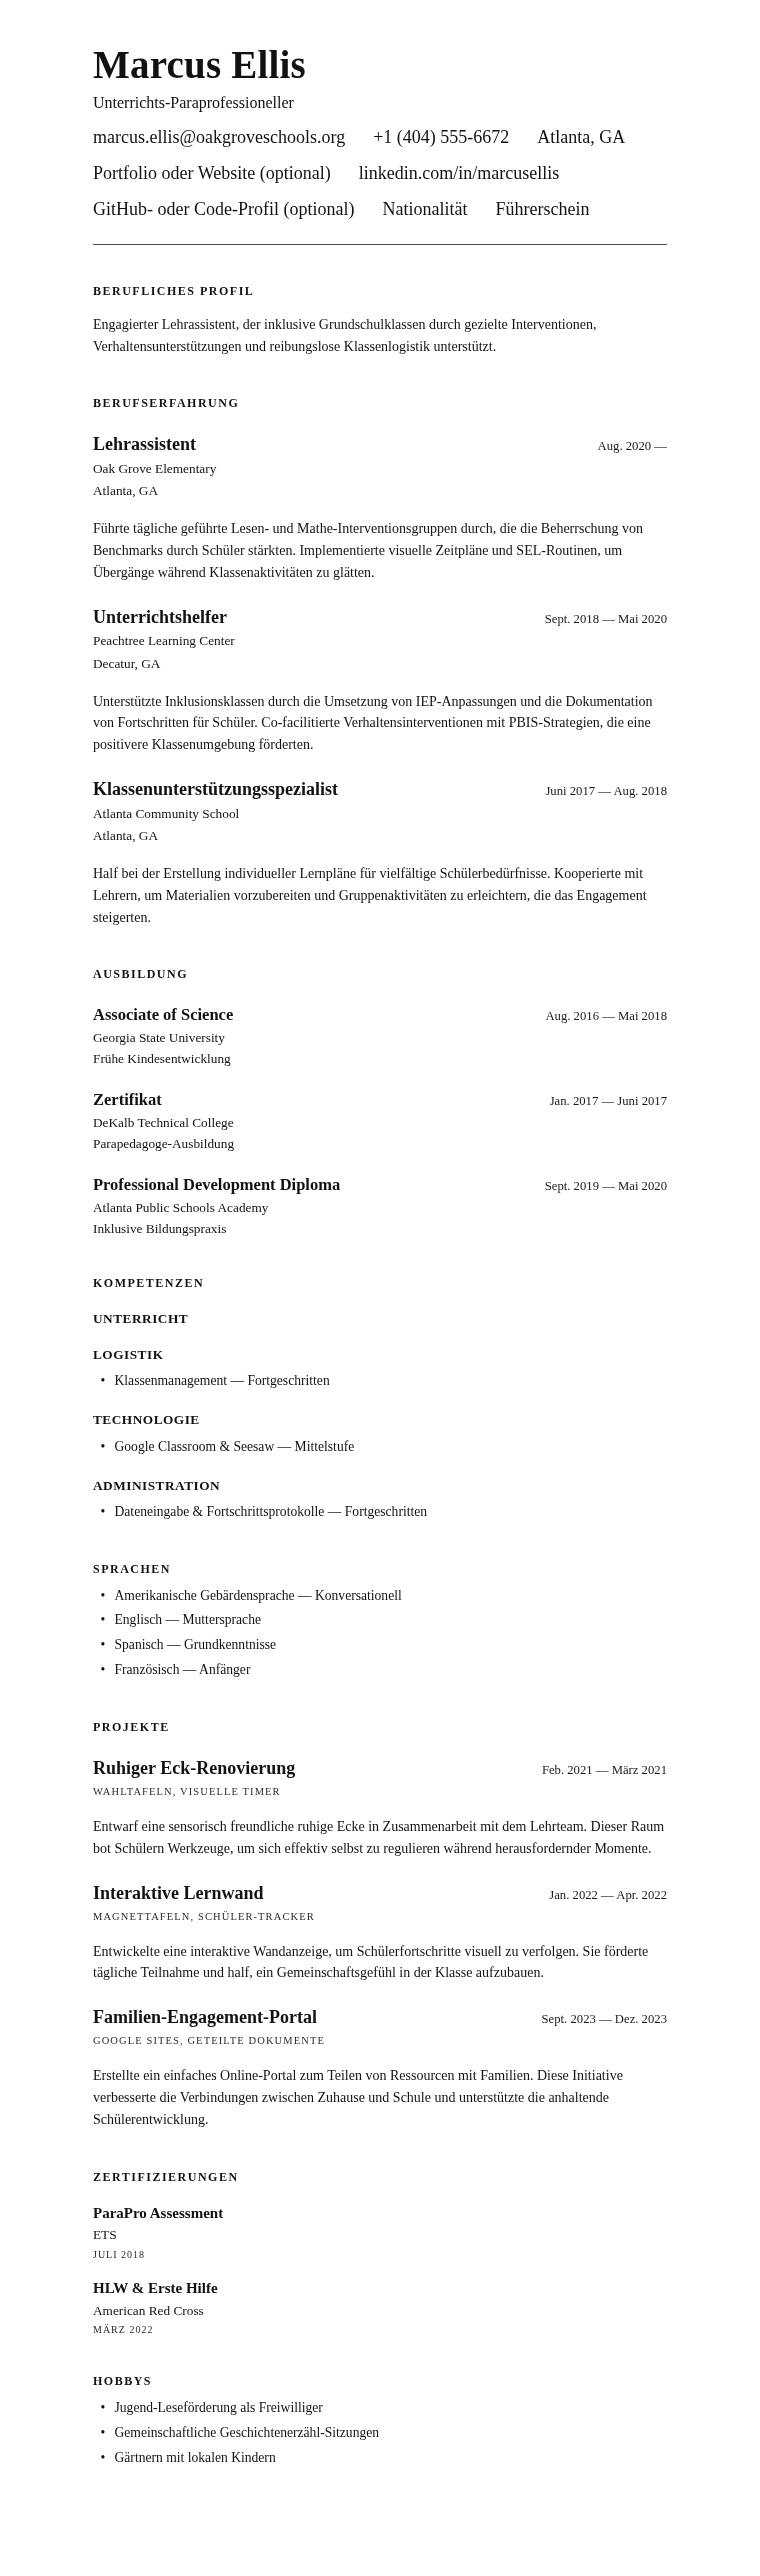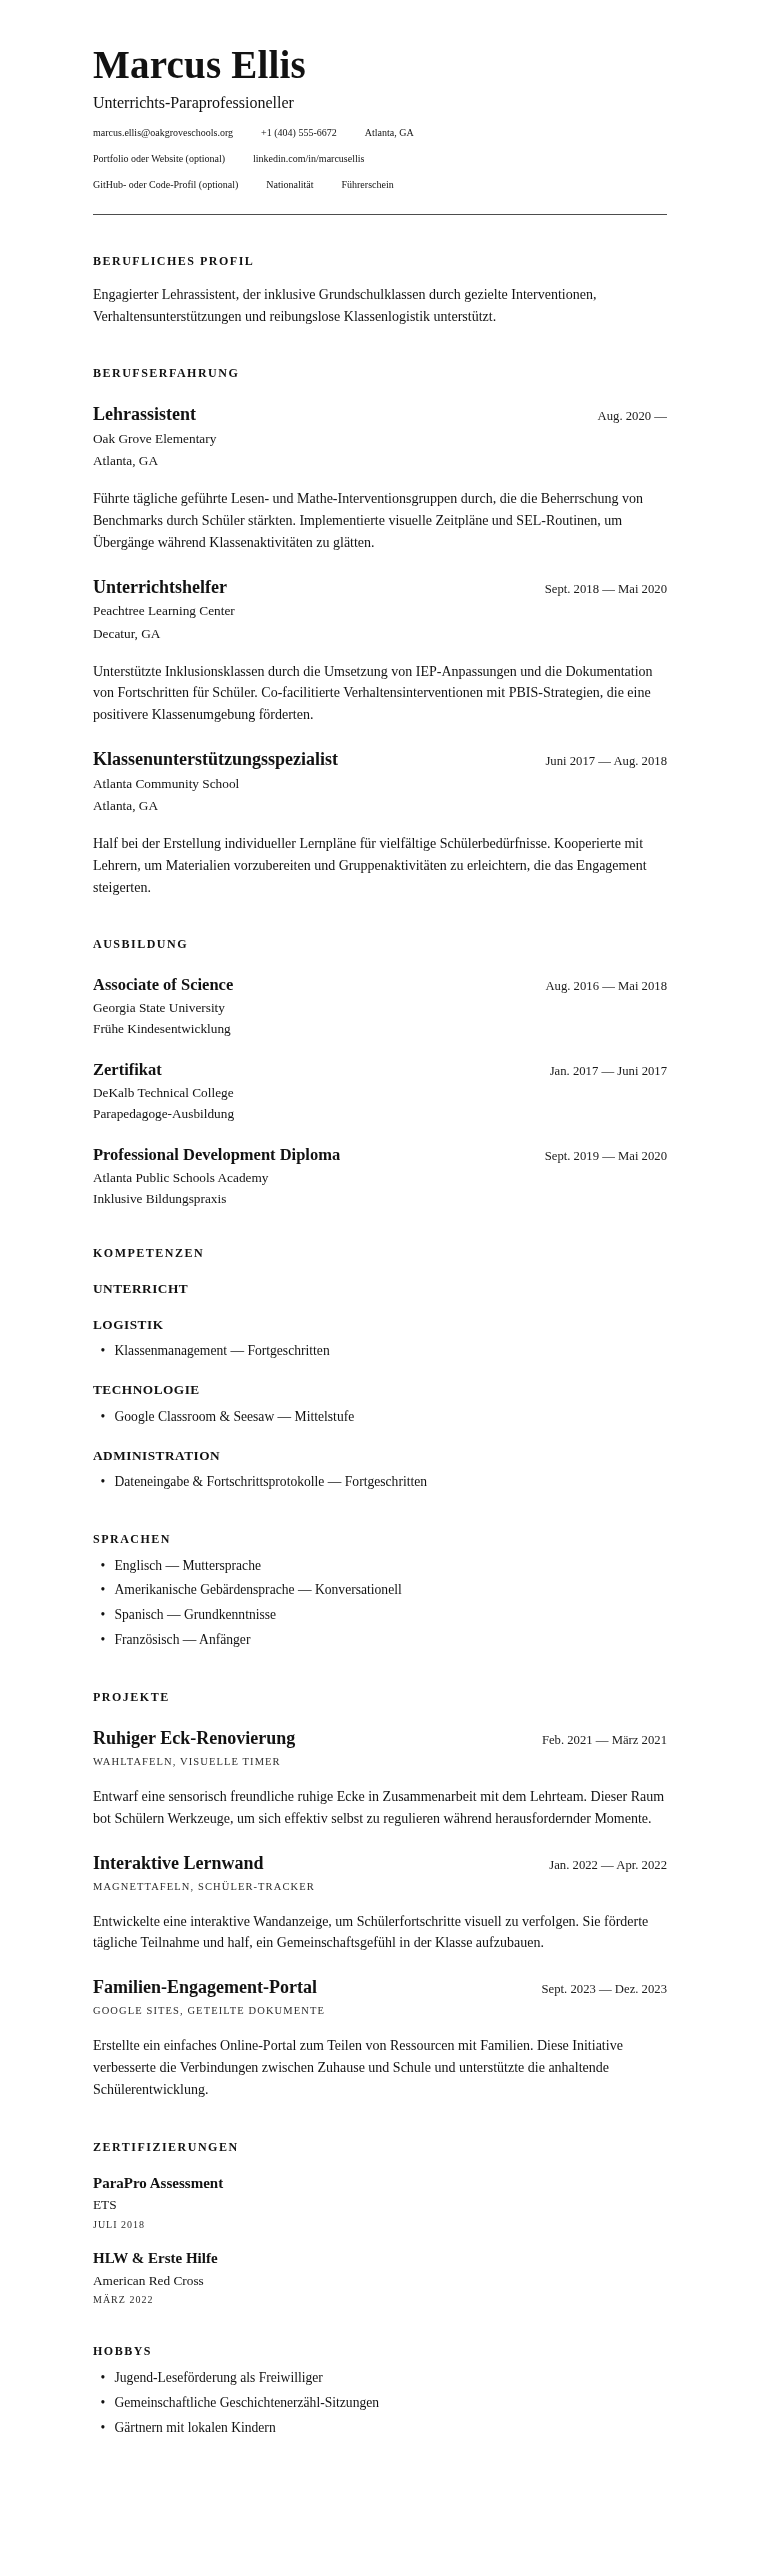--- a/index.html
+++ b/index.html
@@ -13,21 +13,21 @@
     width: 658px;
     min-height: 2576px;
     margin: 0 auto;
     padding: 44px 42px 38px 42px;
     background: #ffffff;
   }
 
   
   .name { font-size: 39px; font-weight: 700; line-height: 1.08; margin: 0; letter-spacing: 0.2px; }
   .headline { font-size: 16px; margin-top: 7.6px; }
-  .contact-row { display: flex; flex-wrap: wrap; column-gap: 29px; row-gap: 3.8px; font-size: 10px; margin-top: 15px; gap: 28px; }
+  .contact-row { display: flex; flex-wrap: wrap; column-gap: 29px; row-gap: 3.8px; font-size: 18px; margin-top: 15px; gap: 28px; }
   .contact-item { white-space: nowrap; }
   .rule { border: 0; border-top: 1.3px solid #4d4d4d; margin: 24px 0 0 0; }
 
   
   .sec-heading { font-size: 12px; font-weight: 700; letter-spacing: 1.5px; margin: 39px 0 0 0; }
   .profile-text { font-size: 14px; line-height: 1.56; margin: 15px 0 0 0; }
 
   .entry { margin-top: 23px; }
   .entry-head { display: flex; justify-content: space-between; align-items: baseline; }
   .entry-title { font-size: 18px; font-weight: 700; line-height: 1.2; }
@@ -163,22 +163,22 @@
 
     <h3 class="skill-cat">ADMINISTRATION</h3>
     <ul class="blist">
       <li>Dateneingabe &amp; Fortschrittsprotokolle — Fortgeschritten</li>
     </ul>
   </section>
 
   <section>
     <h2 class="sec-heading">SPRACHEN</h2>
     <ul class="blist">
+      <li>Amerikanische Gebärdensprache — Konversationell</li>
       <li>Englisch — Muttersprache</li>
-      <li>Amerikanische Gebärdensprache — Konversationell</li>
       <li>Spanisch — Grundkenntnisse</li>
       <li>Französisch — Anfänger</li>
     </ul>
   </section>
 
   <section>
     <h2 class="sec-heading">PROJEKTE</h2>
 
     <div class="entry">
       <div class="entry-head">

